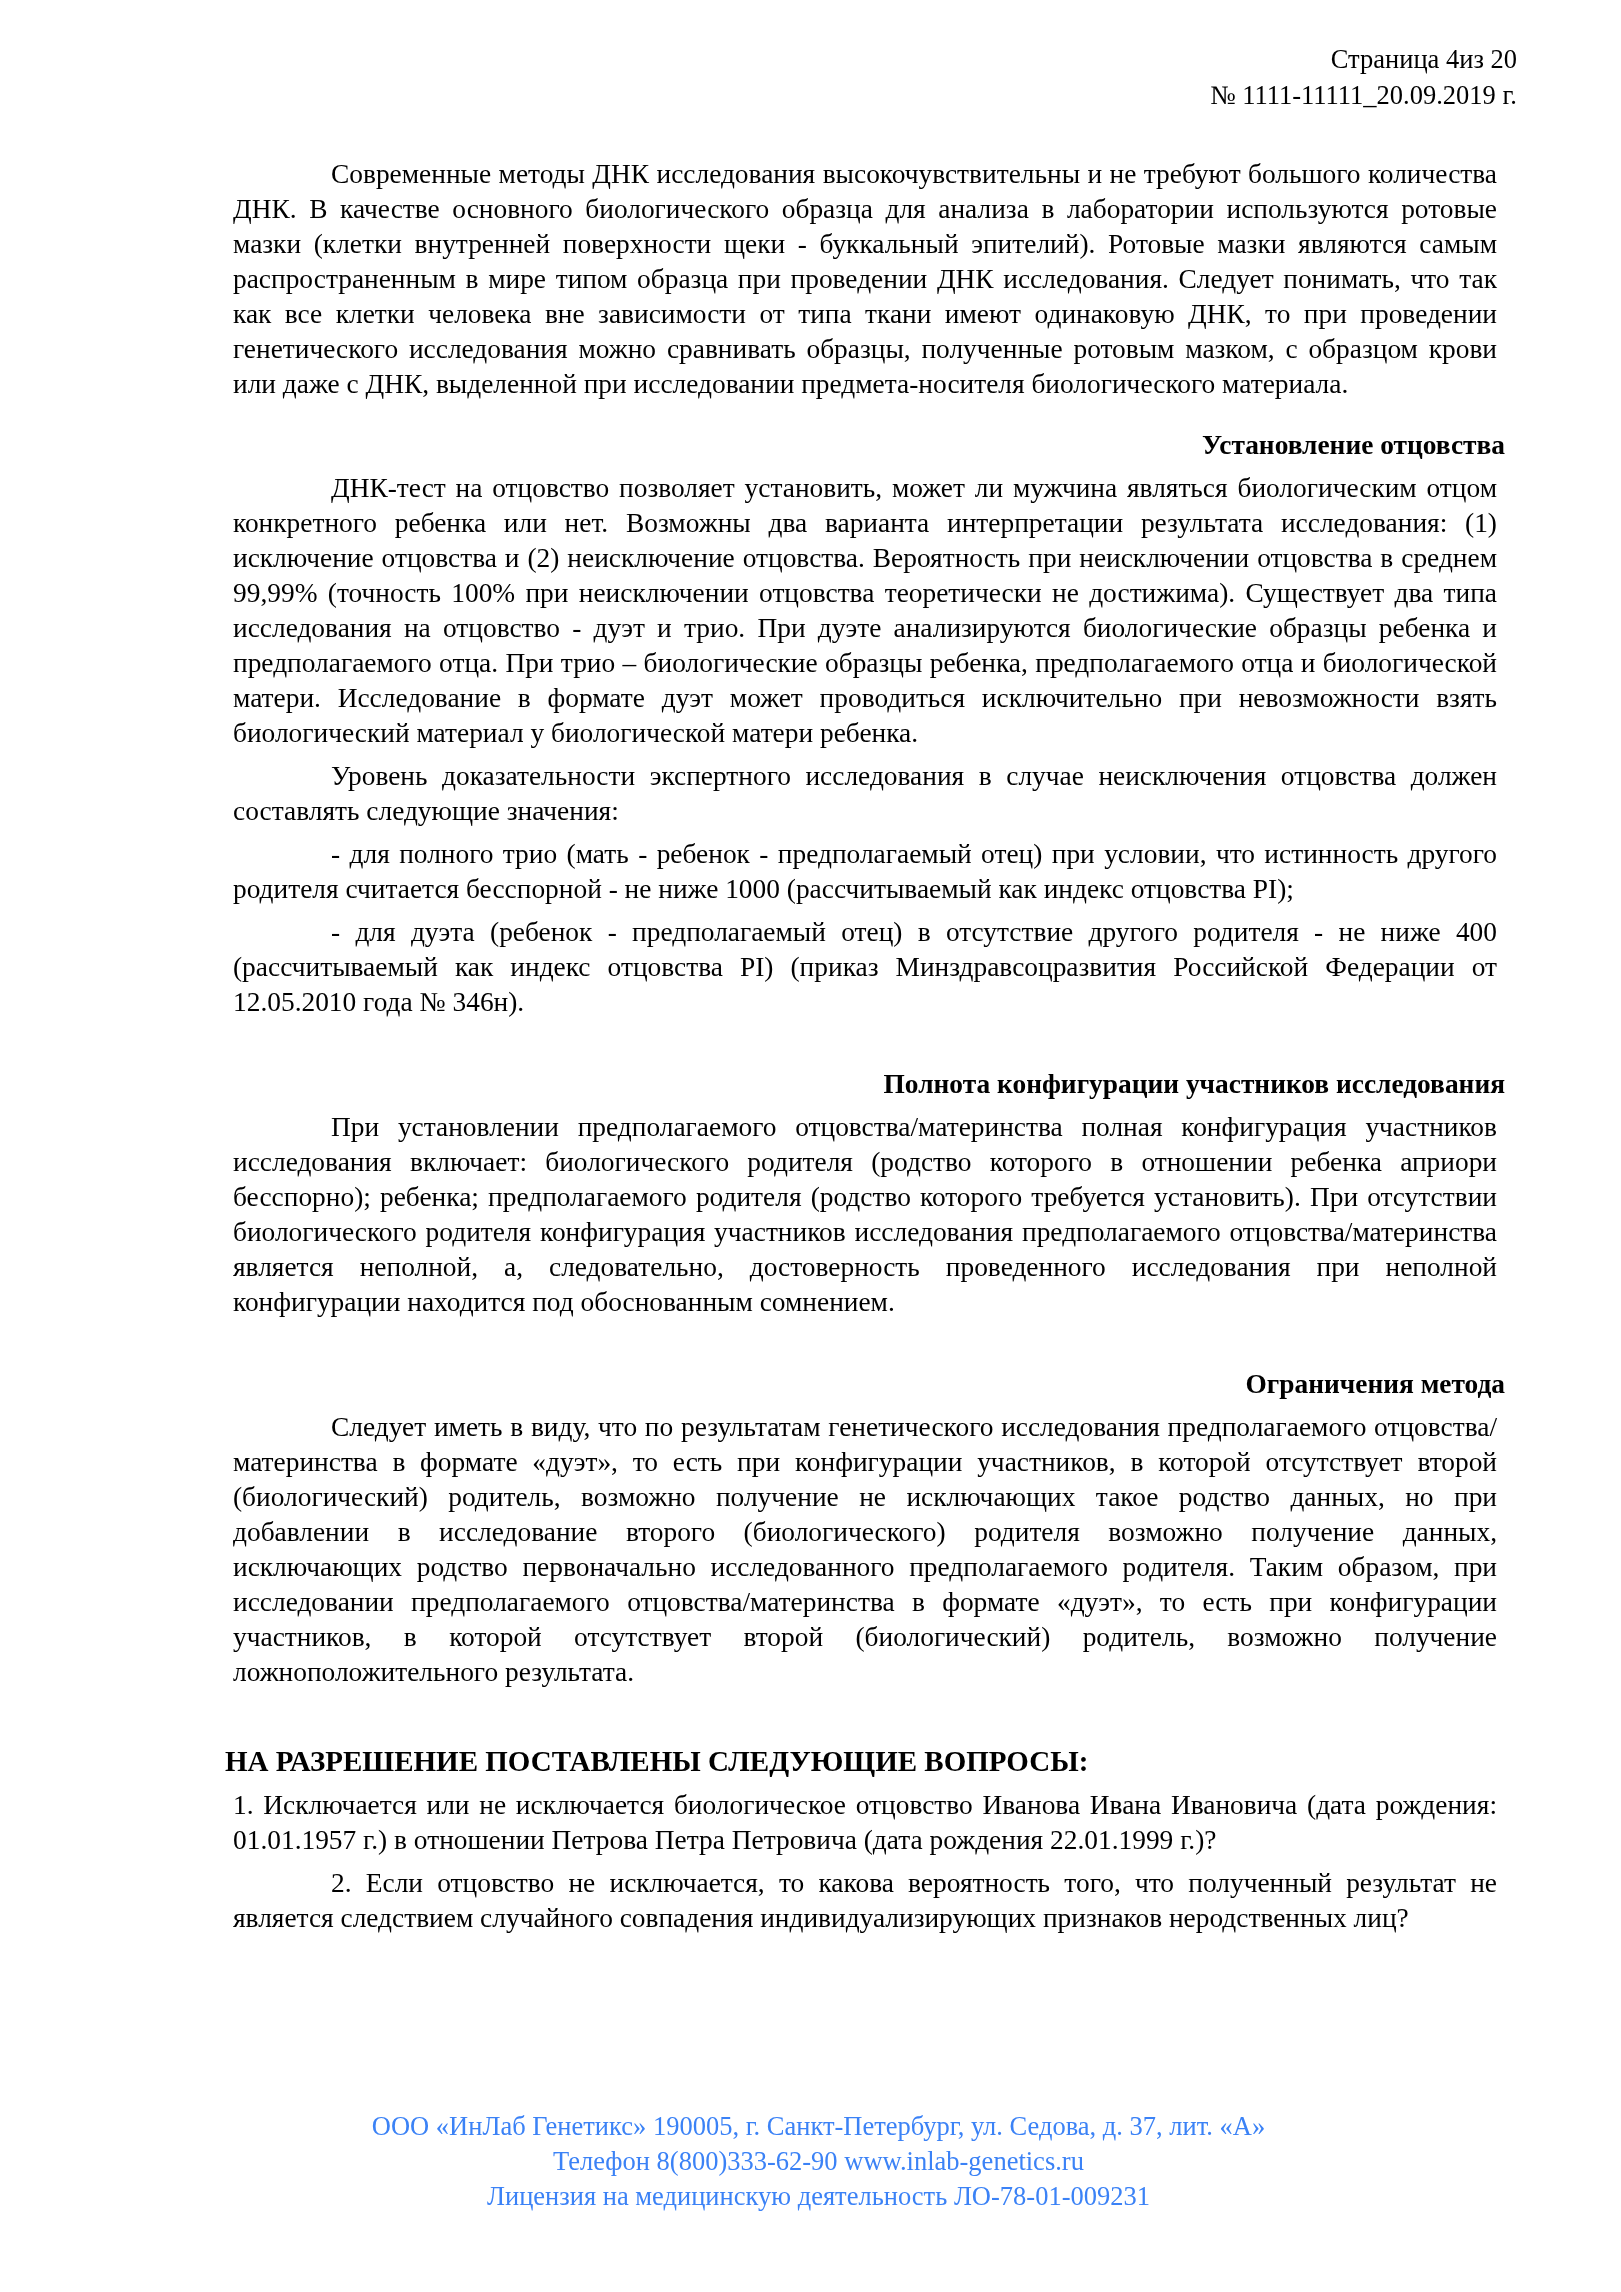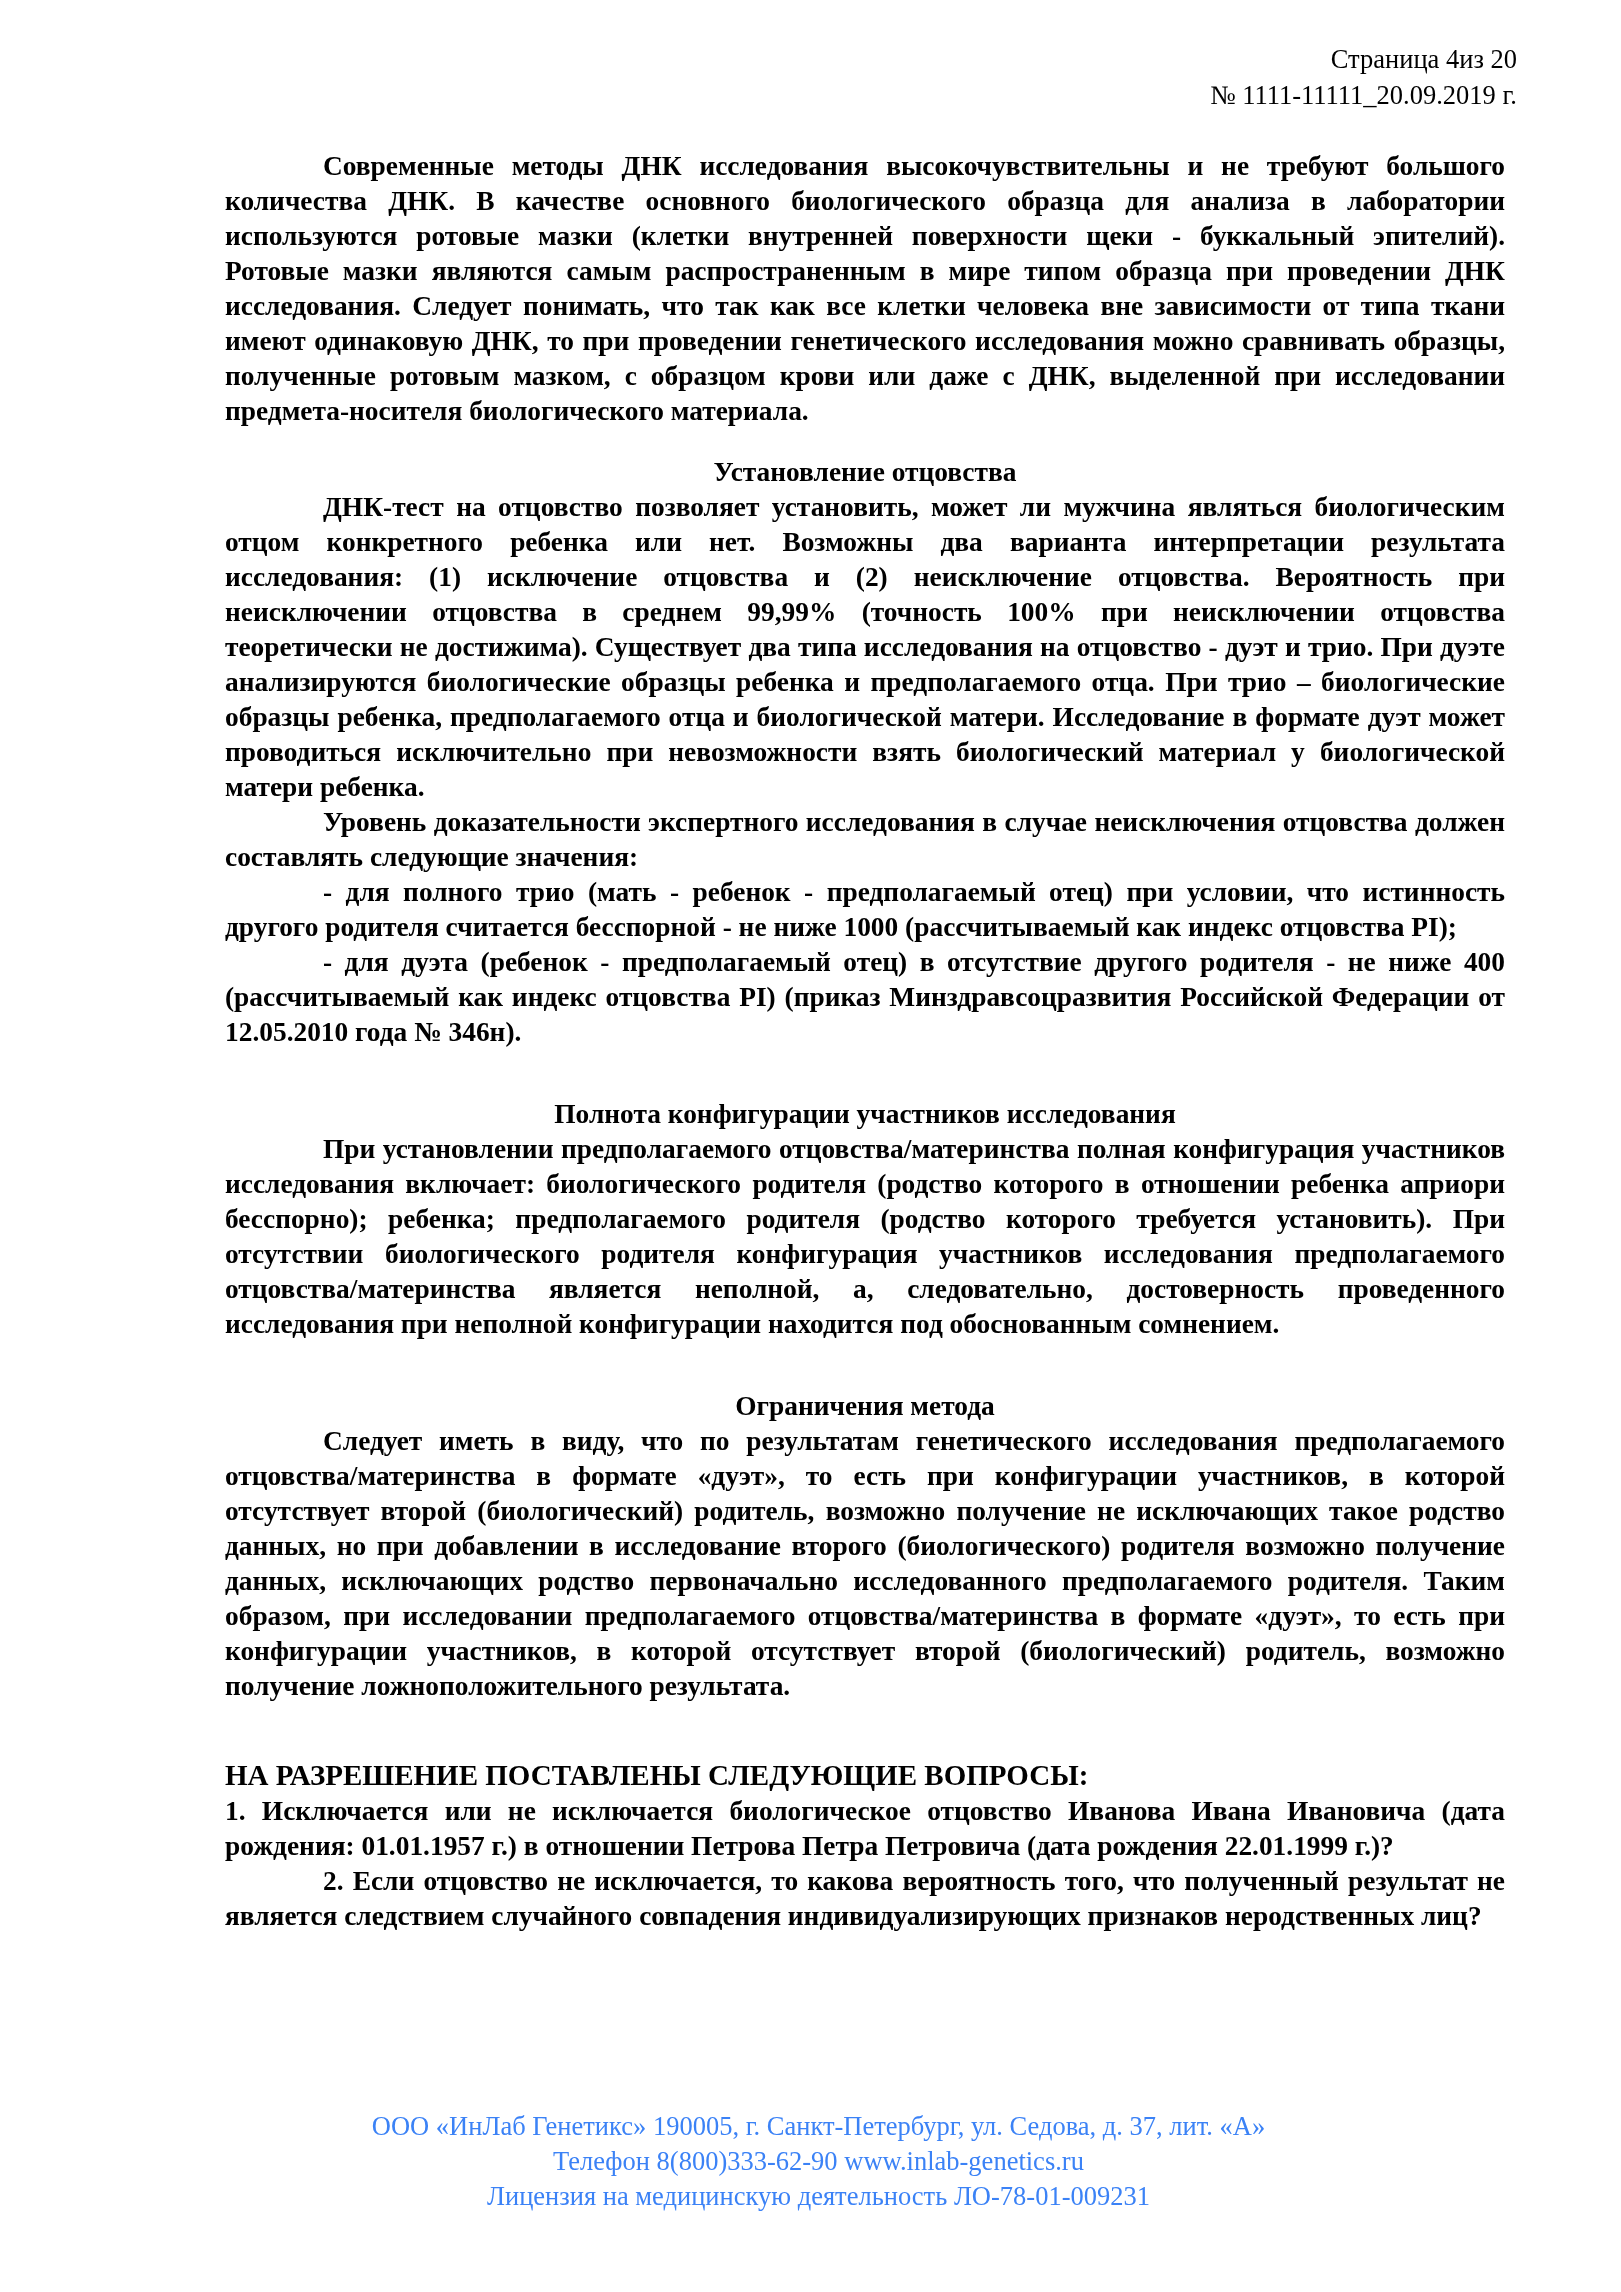--- a/index.html
+++ b/index.html
@@ -29,29 +29,28 @@
   .content {
     position: absolute;
     top: 149px;
     left: 225px;
     width: 1280px;
     font-size: 27.4px;
     line-height: 35px;
     text-align: justify;
   }
   .para {
-    margin: 0;
+    margin: 8px;
     text-indent: 98px;
-    font-weight: bold;
   }
   .sec-heading {
     margin: 25.5px 0 0 0;
     font-size: 27.4px;
     font-weight: bold;
-    text-align: center;
+    text-align: right;
     line-height: 35px;
   }
   .gap-lg {
     margin-top: 47px;
   }
   .q-heading {
     margin: 53px 0 0 0;
     font-size: 29px;
     font-weight: bold;
     text-align: left;

